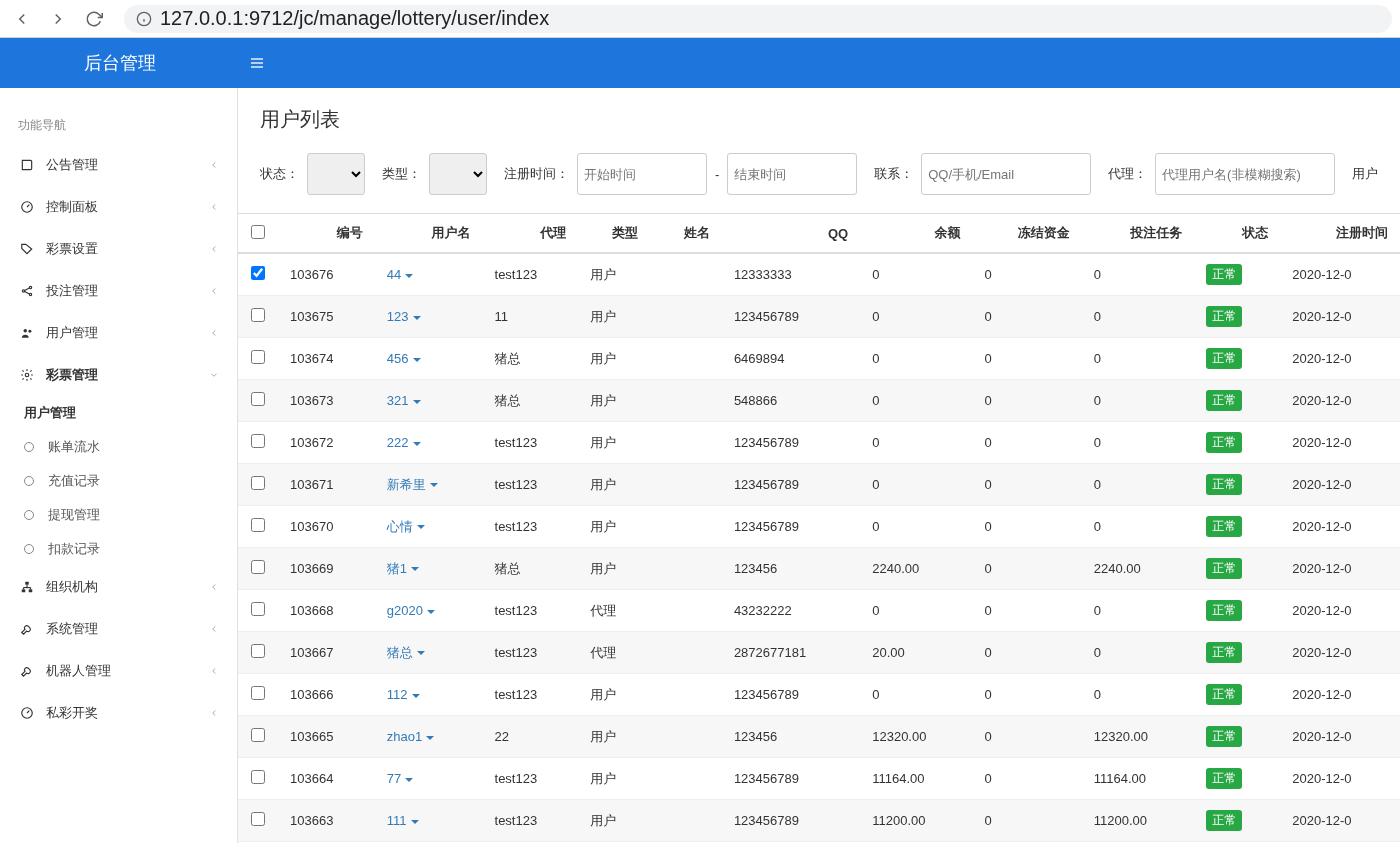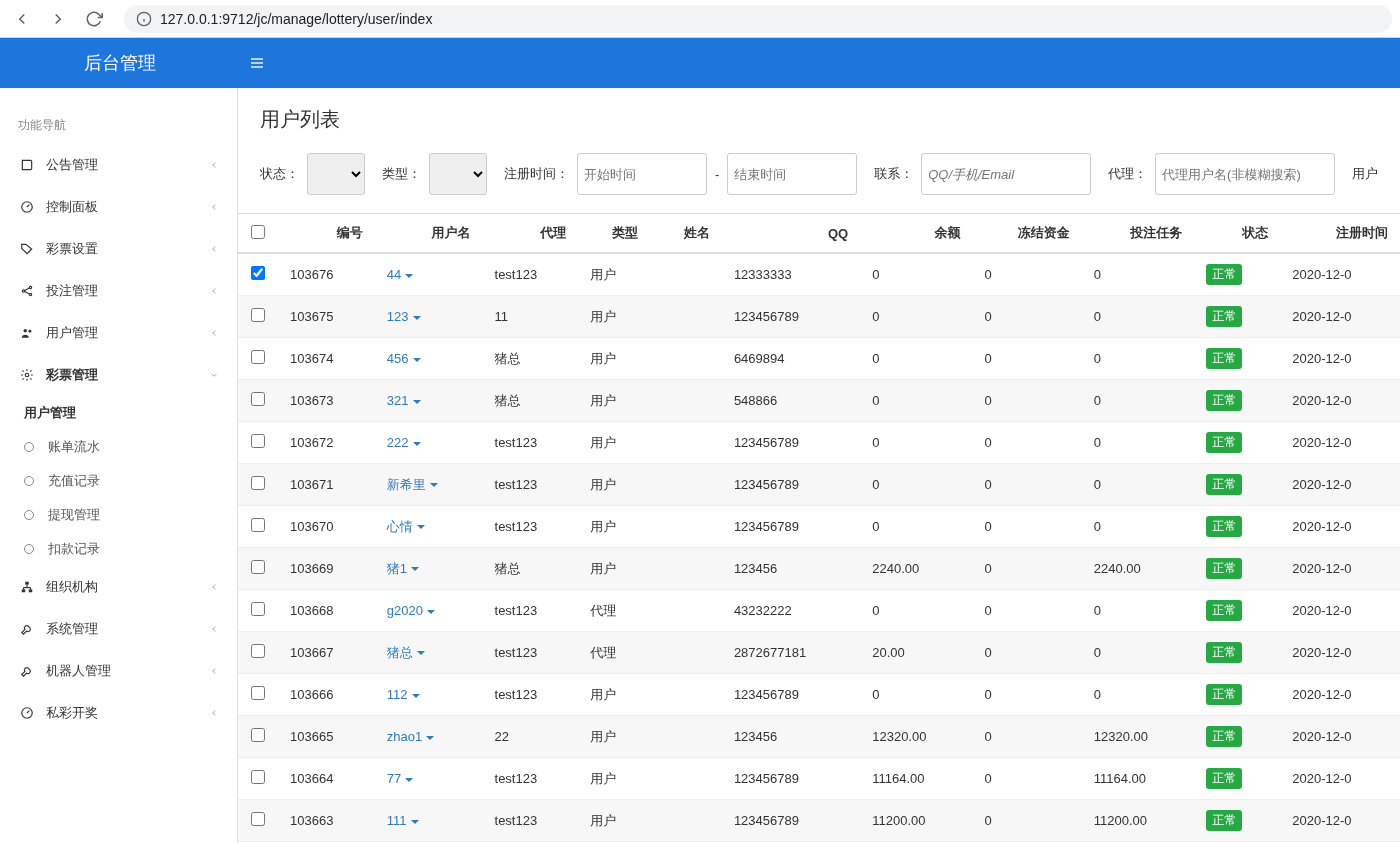--- a/index.html
+++ b/index.html
@@ -2,21 +2,21 @@
 <html><head>
 <meta charset="utf-8">
 <style>
 * { box-sizing: border-box; margin: 0; padding: 0; }
 body { font-family: "Microsoft YaHei", Arial, sans-serif; font-size: 13px; color: #333; background: #fff; }
 
 
 .browser-bar { height: 38px; background: #fff; border-bottom: 1px solid #d0d0d0; display: flex; align-items: center; padding: 0 8px; gap: 8px; }
 .nav-btn { width: 28px; height: 28px; display: flex; align-items: center; justify-content: center; border-radius: 14px; color: #5f6368; cursor: pointer; }
 .nav-btn svg { width: 18px; height: 18px; }
-.url-bar { flex: 1; height: 28px; background: #f1f3f4; border-radius: 14px; display: flex; align-items: center; padding: 0 12px; gap: 8px; color: #202124; font-size: 14px; margin-left: 8px; }
+.url-bar { flex: 1; height: 28px; background: #f1f3f4; border-radius: 14px; display: flex; align-items: center; padding: 0 12px; gap: 8px; color: #202124; font-size: 20px; margin-left: 8px; }
 .url-bar .info-icon { width: 16px; height: 16px; color: #5f6368; }
 
 
 .top-header { height: 50px; background: #1e76dd; color: #fff; display: flex; align-items: center; }
 .brand { width: 232px; text-align: center; font-size: 18px; font-weight: 400; padding-left: 8px; }
 .hamburger { width: 50px; display: flex; align-items: center; justify-content: center; cursor: pointer; }
 .hamburger svg { width: 16px; height: 16px; }
 
 
 .layout { display: flex; height: calc(100vh - 88px); }
@@ -34,21 +34,21 @@
 
 
 .main { flex: 1; background: #ecf0f5; overflow: auto; padding: 0; }
 .content-wrap { background: #fff; margin: 0; min-height: 100%; }
 .page-title { padding: 18px 22px 10px; font-size: 20px; font-weight: 400; color: #333; }
 .filter-bar { padding: 10px 22px 18px; display: flex; align-items: center; gap: 8px; flex-wrap: nowrap; }
 .filter-label { font-size: 13px; white-space: nowrap; }
 .filter-bar select, .filter-bar input[type=text] { border: 1px solid #ccc; border-radius: 3px; padding: 20px 6px; font-size: 13px; height: 28px; }
 .filter-bar select { min-width: 58px; }
 .date-input { width: 130px; }
-.contact-input { width: 170px; font-style: italic; }
+.contact-input { width: 170px; }
 .agent-input { width: 180px; }
 
 
 table { width: 100%; border-collapse: collapse; }
 thead th { background: #fff; border-top: 1px solid #ddd; border-bottom: 2px solid #ddd; padding: 10px 12px; text-align: right; font-weight: bold; font-size: 13px; white-space: nowrap; }
 tbody td { border-bottom: 1px solid #eee; padding: 10px 12px; font-size: 13px; white-space: nowrap; }
 tbody tr:nth-child(even) { background: #f7f7f7; }
 .user-link { color: #337ab7; cursor: pointer; }
 .caret { display: inline-block; margin-left: 4px; width: 0; height: 0; border-left: 4px solid transparent; border-right: 4px solid transparent; border-top: 4px solid #337ab7; vertical-align: middle; }
 .badge { display: inline-block; background: #28a745; color: #fff; padding: 2px 6px; border-radius: 3px; font-size: 12px; }

